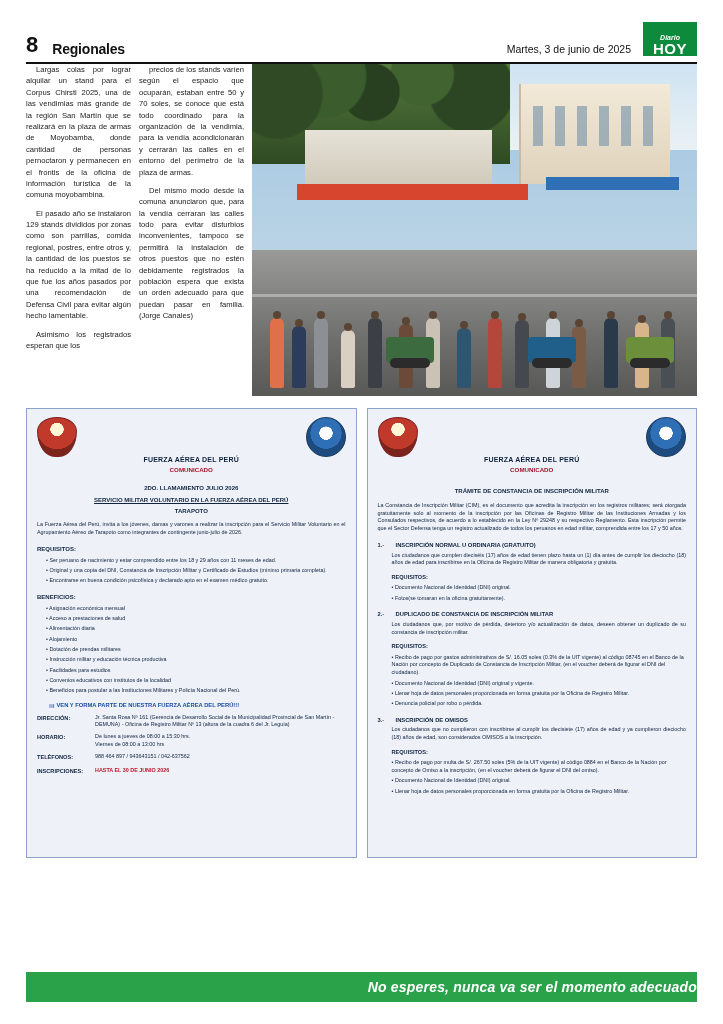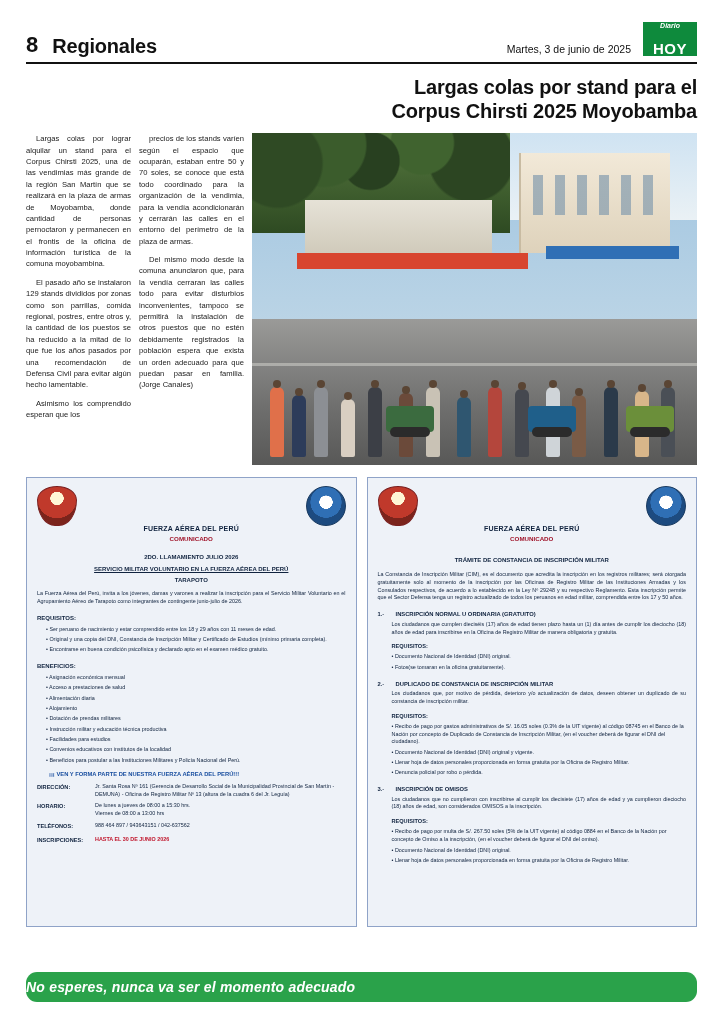--- a/index.html
+++ b/index.html
@@ -28,42 +28,42 @@
     padding-bottom: 6px;
     height: 40px;
   }
   .page-num {
     font-size: 22px;
     font-weight: bold;
     margin-right: 14px;
     line-height: 1;
   }
   .section-name {
-    font-size: 20px;
+    font-size: 14px;
     font-weight: bold;
     letter-spacing: -0.2px;
     line-height: 1;
     margin-top: 45px;
   }
   .date {
     margin-left: auto;
     font-size: 10.5px;
     line-height: 1;
     padding-bottom: 2px;
     margin-right: 12px;
   }
   .logo {
     width: 54px;
     height: 34px;
     background: #0e8a3c;
     color: #fff;
     text-align: center;
     display: flex;
     flex-direction: column;
-    justify-content: space-between;
+    justify-content: flex-end;
     align-items: center;
     line-height: 1;
   }
   .logo .l1 { font-size: 7px; font-weight: bold; font-style: italic; }
   .logo .l2 { font-size: 15px; font-weight: bold; letter-spacing: 0.5px; }
 
   
   .headline {
     text-align: right;
     font-size: 20px;
@@ -208,51 +208,46 @@
   .kv { display:flex; margin-top:4px; }
   .kv .k { font-weight:bold; width:58px; flex:none; font-size:5.6px; }
   .kv .v { flex:1; }
   .numhead { font-weight:bold; margin-top:8px; font-size:5.8px; }
   .indent { padding-left:14px; }
 
   
   .footer {
     position:absolute; left:26px; right:26px; bottom:22px;
     height:30px; background:#2aa24a; color:#fff;
-    display:flex; align-items:center; justify-content:flex-start;
+    display:flex; align-items:center; justify-content:flex-end;
     font-size:14px; font-weight:bold; font-style:italic;
     letter-spacing:.2px;
-    border-radius:11px;
   }
 </style>
 </head>
 <body>
 
 <div class="page">
 
   <div class="masthead">
     <div class="page-num">8</div>
     <div class="section-name">Regionales</div>
     <div class="date">Martes, 3 de junio de 2025</div>
     <div class="logo">
       <span class="l1">Diario</span>
       <span class="l2">HOY</span>
     </div>
   </div>
 
-  <div class="headline">
-    <div>Largas colas por stand para el</div>
-    <div>Corpus Chirsti 2025 Moyobamba</div>
-  </div>
 
   <div class="article">
     <div class="col">
       <p>Largas colas por lograr alquilar un stand para el Corpus Chirsti 2025, una de las vendimias más grande de la región San Martín que se realizará en la plaza de armas de Moyobamba, donde cantidad de personas pernoctaron y permanecen en el frontis de la oficina de información turística de la comuna moyobambina.</p>
       <p>El pasado año se instalaron 129 stands divididos por zonas como son parrillas, comida regional, postres, entre otros y, la cantidad de los puestos se ha reducido a la mitad de lo que fue los años pasados por una recomendación de Defensa Civil para evitar algún hecho lamentable.</p>
-      <p>Asimismo los comprendido esperan que los</p>
+      <p>Asimismo los registrados esperan que los</p>
     </div>
     <div class="col">
       <p>precios de los stands varíen según el espacio que ocuparán, estaban entre 50 y 70 soles, se conoce que está todo coordinado para la organización de la vendimia, para la vendía acondicionarán y cerrarán las calles en el entorno del perímetro de la plaza de armas.</p>
       <p>Del mismo modo desde la comuna anunciaron que, para la vendía cerraran las calles todo para evitar disturbios inconvenientes, tampoco se permitirá la instalación de otros puestos que no estén debidamente registrados la población espera que exista un orden adecuado para que puedan pasar en familia. (Jorge Canales)</p>
     </div>
     <div class="photo">
       <div class="sky"></div>
       <div class="trees"></div>
       <div class="bldg-a"></div>
       <div class="bldg-b"></div>

